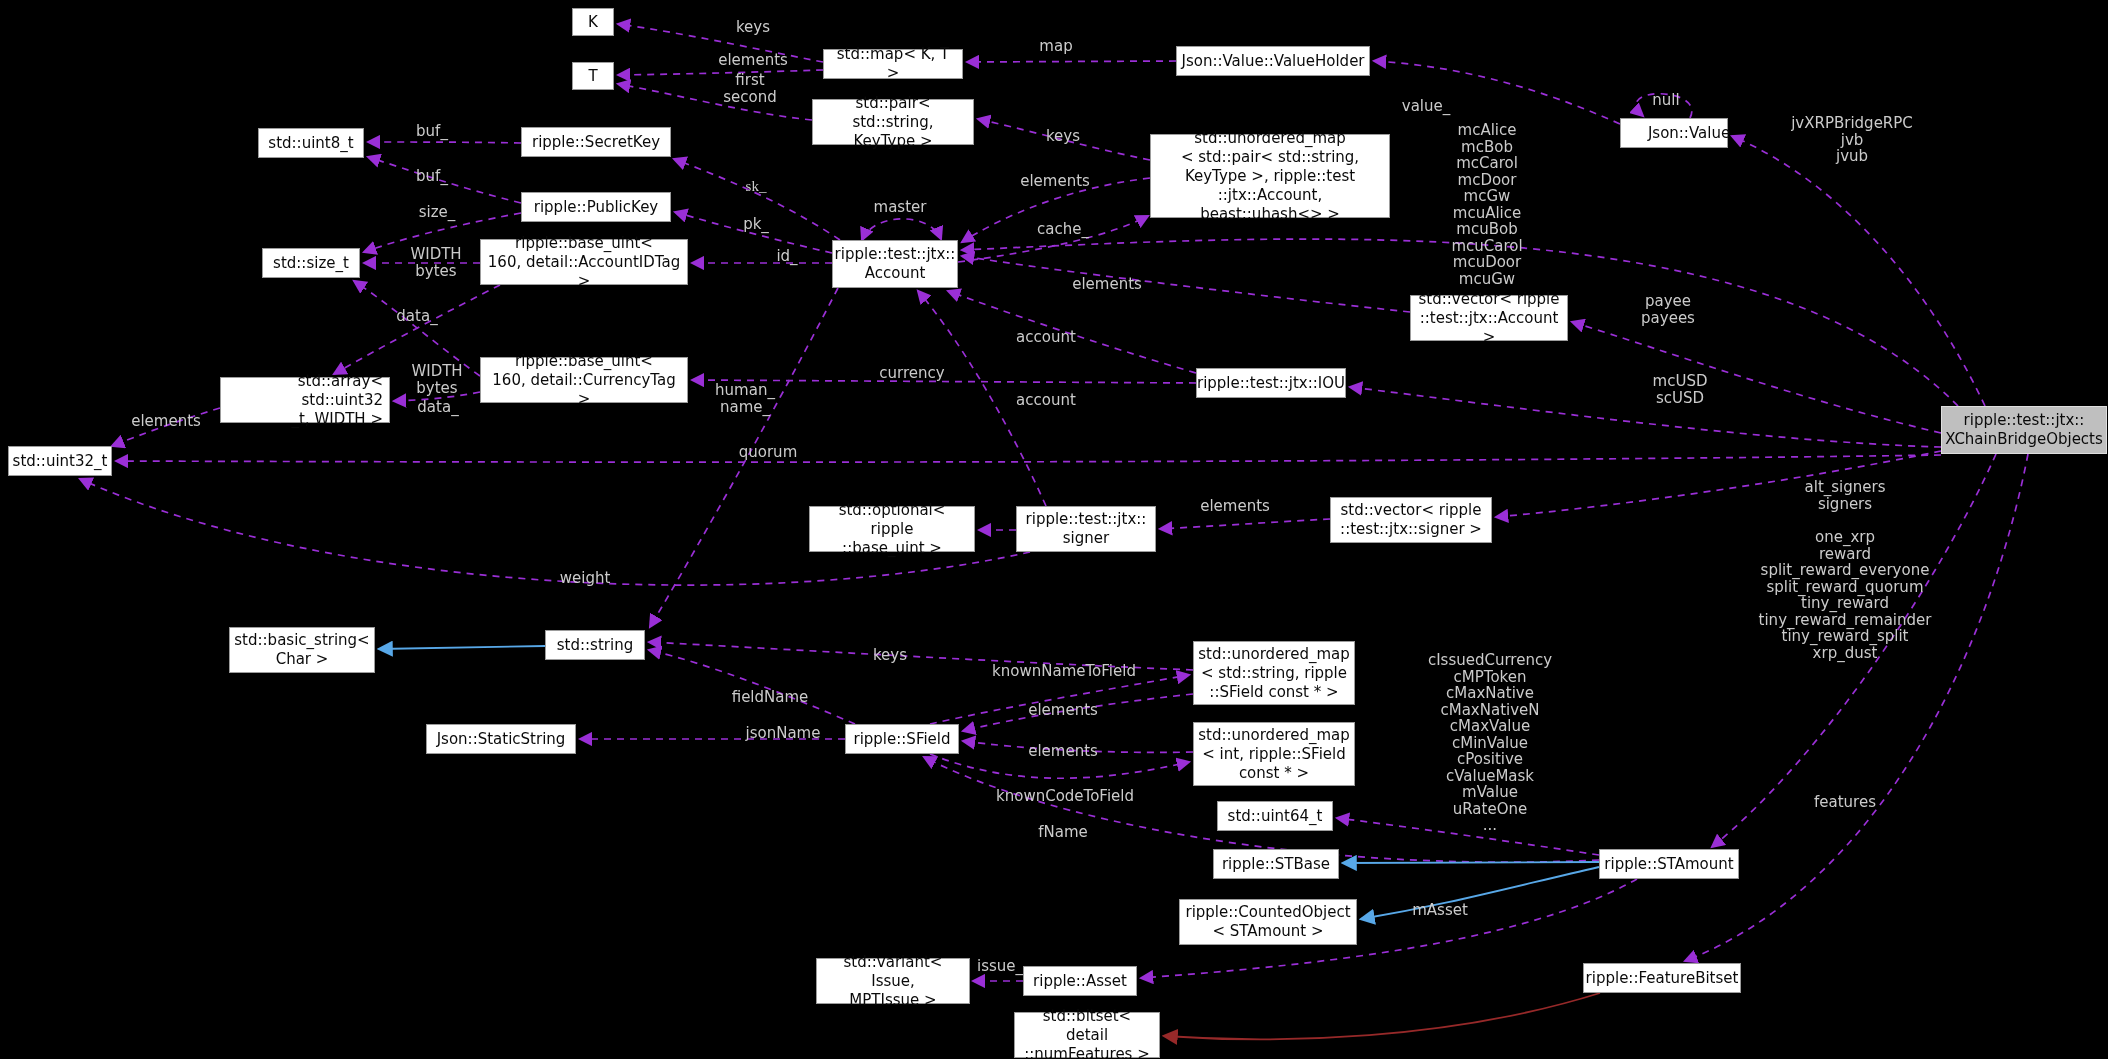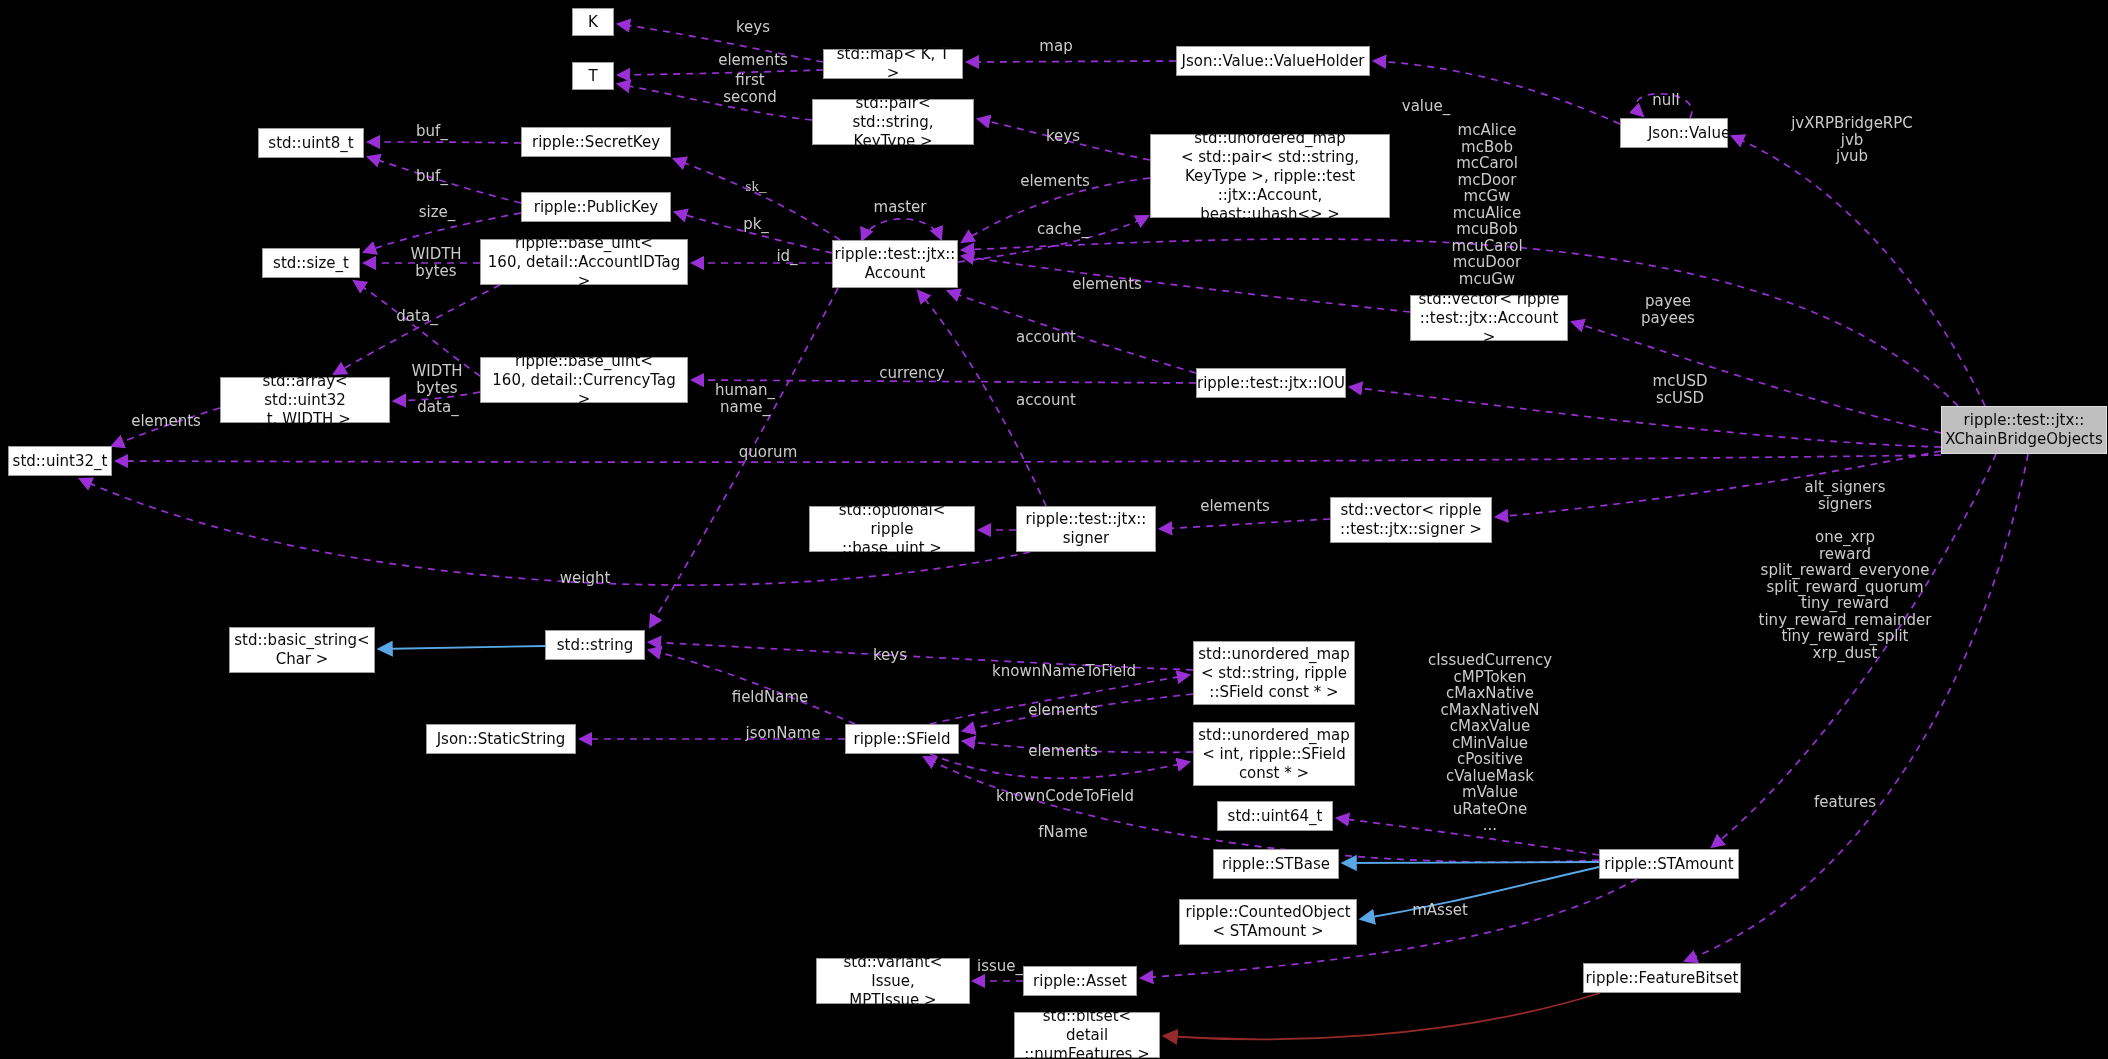--- a/index.html
+++ b/index.html
@@ -109,21 +109,21 @@
 Account</div>
       <div class="node" style="left: 1150px; top: 134px; width: 240px; height: 84px;">std::unordered_map
 &lt; std::pair&lt; std::string,
  KeyType &gt;, ripple::test
 ::jtx::Account, beast::uhash&lt;&gt; &gt;</div>
       <div class="node" style="left: 1410px; top: 295px; width: 158px; height: 46px;">std::vector&lt; ripple
 ::test::jtx::Account &gt;</div>
       <div class="node" style="left: 1196px; top: 368px; width: 150px; height: 30px;">ripple::test::jtx::IOU</div>
       <div class="node" style="left: 480px; top: 357px; width: 208px; height: 46px;">ripple::base_uint&lt;
 160, detail::CurrencyTag &gt;</div>
-      <div class="node" style="left: 220px; top: 377px; width: 170px; height: 46px;">std::array&lt; std::uint32
+      <div class="node" style="left: 220px; top: 377px; width: 170px; height: 46px; text-align: right;">std::array&lt; std::uint32
 _t, WIDTH &gt;</div>
       <div class="node" style="left: 8px; top: 446px; width: 104px; height: 30px;">std::uint32_t</div>
       <div class="node" style="left: 809px; top: 506px; width: 166px; height: 46px;">std::optional&lt; ripple
 ::base_uint &gt;</div>
       <div class="node" style="left: 1016px; top: 506px; width: 140px; height: 46px;">ripple::test::jtx::
 signer</div>
       <div class="node" style="left: 1330px; top: 497px; width: 162px; height: 46px;">std::vector&lt; ripple
 ::test::jtx::signer &gt;</div>
       <div class="node" style="left: 229px; top: 627px; width: 146px; height: 46px;">std::basic_string&lt;
 Char &gt;</div>

